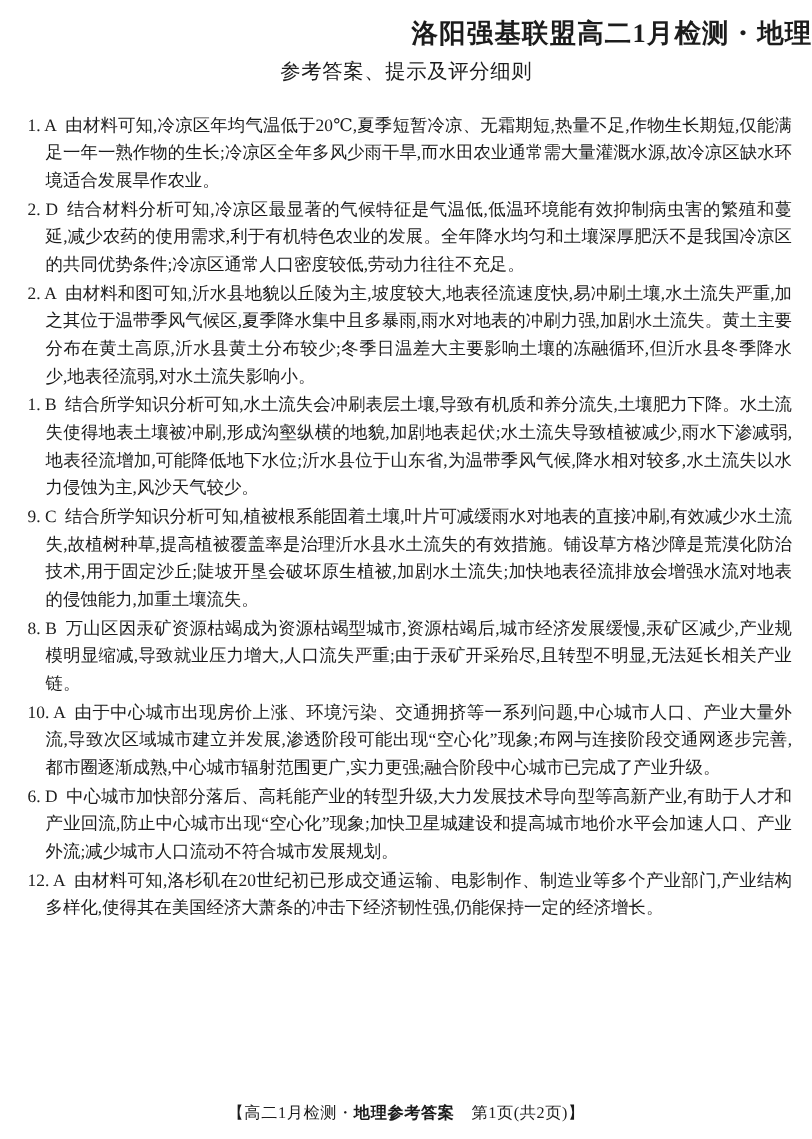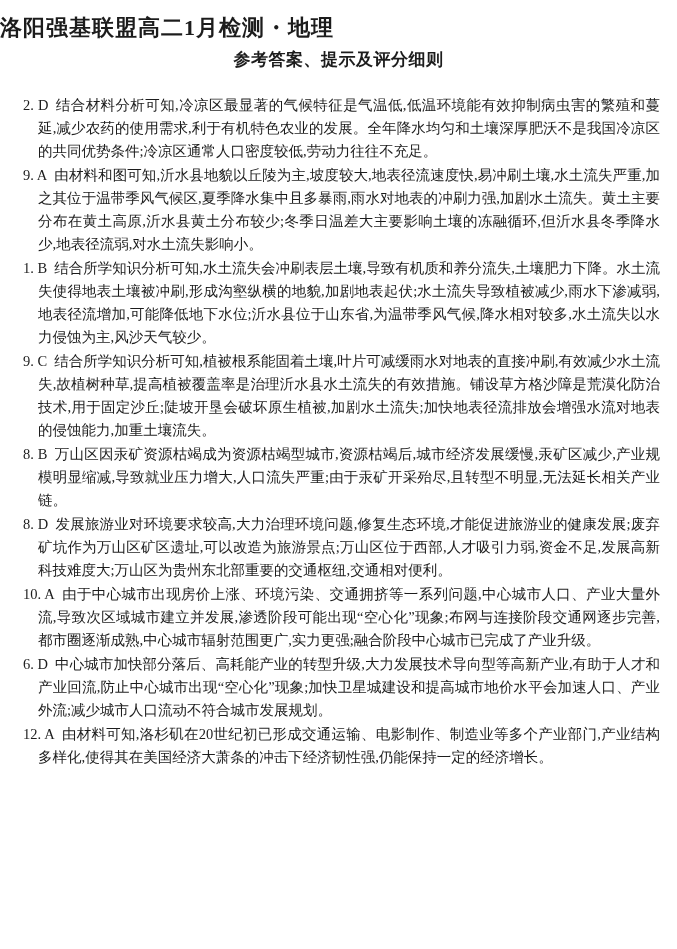--- a/index.html
+++ b/index.html
@@ -11,31 +11,31 @@
     position: relative;
     width: 677px;
     height: 949px;
     background: #ffffff;
     color: #1c1c1c;
     font-family: "Liberation Serif", "DejaVu Serif", serif;
     overflow: hidden;
     box-sizing: border-box;
   }
   .title {
-    text-align: left;
+    text-align: right;
     font-size: 22px;
     font-weight: bold;
     padding-top: 15px;
     letter-spacing: 1px;
     line-height: 26px;
   }
   .subtitle {
     text-align: center;
     font-size: 17px;
-    font-weight: bold;
+    font-weight: normal;
     margin-top: 7px;
     letter-spacing: 0.5px;
   }
   .answers {
     margin-top: 23px;
     padding: 0 17px 0 38px;
   }
   .answer {
     text-align: justify;
     font-size: 14.5px;
@@ -62,26 +62,27 @@
 </style>
 </head>
 <body>
 
 <div class="page">
 
   <div class="title">洛阳强基联盟高二1月检测・地理</div>
   <div class="subtitle">参考答案、提示及评分细则</div>
 
   <div class="answers">
+    <div class="answer"><span class="num">1. A</span><span>由材料可知,冷凉区年均气温低于20℃,夏季短暂冷凉、无霜期短,热量不足,作物生长期短,仅能满足一年一熟作物的生长;冷凉区全年多风少雨干旱,而水田农业通常需大量灌溉水源,故冷凉区缺水环境适合发展旱作农业。</span></div>
     <div class="answer"><span class="num">2. D</span><span>结合材料分析可知,冷凉区最显著的气候特征是气温低,低温环境能有效抑制病虫害的繁殖和蔓延,减少农药的使用需求,利于有机特色农业的发展。全年降水均匀和土壤深厚肥沃不是我国冷凉区的共同优势条件;冷凉区通常人口密度较低,劳动力往往不充足。</span></div>
-    <div class="answer"><span class="num">9. A</span><span>由材料和图可知,沂水县地貌以丘陵为主,坡度较大,地表径流速度快,易冲刷土壤,水土流失严重,加之其位于温带季风气候区,夏季降水集中且多暴雨,雨水对地表的冲刷力强,加剧水土流失。黄土主要分布在黄土高原,沂水县黄土分布较少;冬季日温差大主要影响土壤的冻融循环,但沂水县冬季降水少,地表径流弱,对水土流失影响小。</span></div>
+    <div class="answer"><span class="num">2. A</span><span>由材料和图可知,沂水县地貌以丘陵为主,坡度较大,地表径流速度快,易冲刷土壤,水土流失严重,加之其位于温带季风气候区,夏季降水集中且多暴雨,雨水对地表的冲刷力强,加剧水土流失。黄土主要分布在黄土高原,沂水县黄土分布较少;冬季日温差大主要影响土壤的冻融循环,但沂水县冬季降水少,地表径流弱,对水土流失影响小。</span></div>
     <div class="answer"><span class="num">1. B</span><span>结合所学知识分析可知,水土流失会冲刷表层土壤,导致有机质和养分流失,土壤肥力下降。水土流失使得地表土壤被冲刷,形成沟壑纵横的地貌,加剧地表起伏;水土流失导致植被减少,雨水下渗减弱,地表径流增加,可能降低地下水位;沂水县位于山东省,为温带季风气候,降水相对较多,水土流失以水力侵蚀为主,风沙天气较少。</span></div>
     <div class="answer"><span class="num">9. C</span><span>结合所学知识分析可知,植被根系能固着土壤,叶片可减缓雨水对地表的直接冲刷,有效减少水土流失,故植树种草,提高植被覆盖率是治理沂水县水土流失的有效措施。铺设草方格沙障是荒漠化防治技术,用于固定沙丘;陡坡开垦会破坏原生植被,加剧水土流失;加快地表径流排放会增强水流对地表的侵蚀能力,加重土壤流失。</span></div>
     <div class="answer"><span class="num">8. B</span><span>万山区因汞矿资源枯竭成为资源枯竭型城市,资源枯竭后,城市经济发展缓慢,汞矿区减少,产业规模明显缩减,导致就业压力增大,人口流失严重;由于汞矿开采殆尽,且转型不明显,无法延长相关产业链。</span></div>
-    <div class="answer"><span class="num">8. D</span><span>发展旅游业对环境要求较高,大力治理环境问题,修复生态环境,才能促进旅游业的健康发展;废弃矿坑作为万山区矿区遗址,可以改造为旅游景点;万山区位于西部,人才吸引力弱,资金不足,发展高新科技难度大;万山区为贵州东北部重要的交通枢纽,交通相对便利。</span></div>
     <div class="answer"><span class="num">10. A</span><span>由于中心城市出现房价上涨、环境污染、交通拥挤等一系列问题,中心城市人口、产业大量外流,导致次区域城市建立并发展,渗透阶段可能出现“空心化”现象;布网与连接阶段交通网逐步完善,都市圈逐渐成熟,中心城市辐射范围更广,实力更强;融合阶段中心城市已完成了产业升级。</span></div>
     <div class="answer"><span class="num">6. D</span><span>中心城市加快部分落后、高耗能产业的转型升级,大力发展技术导向型等高新产业,有助于人才和产业回流,防止中心城市出现“空心化”现象;加快卫星城建设和提高城市地价水平会加速人口、产业外流;减少城市人口流动不符合城市发展规划。</span></div>
     <div class="answer"><span class="num">12. A</span><span>由材料可知,洛杉矶在20世纪初已形成交通运输、电影制作、制造业等多个产业部门,产业结构多样化,使得其在美国经济大萧条的冲击下经济韧性强,仍能保持一定的经济增长。</span></div>
 
   </div>
 
+  <div class="footer"><span>【高二1月检测・</span><span class="bold">地理参考答案</span><span>　第1页(共2页)】</span></div>
 
 </div>
 
 </body></html>

